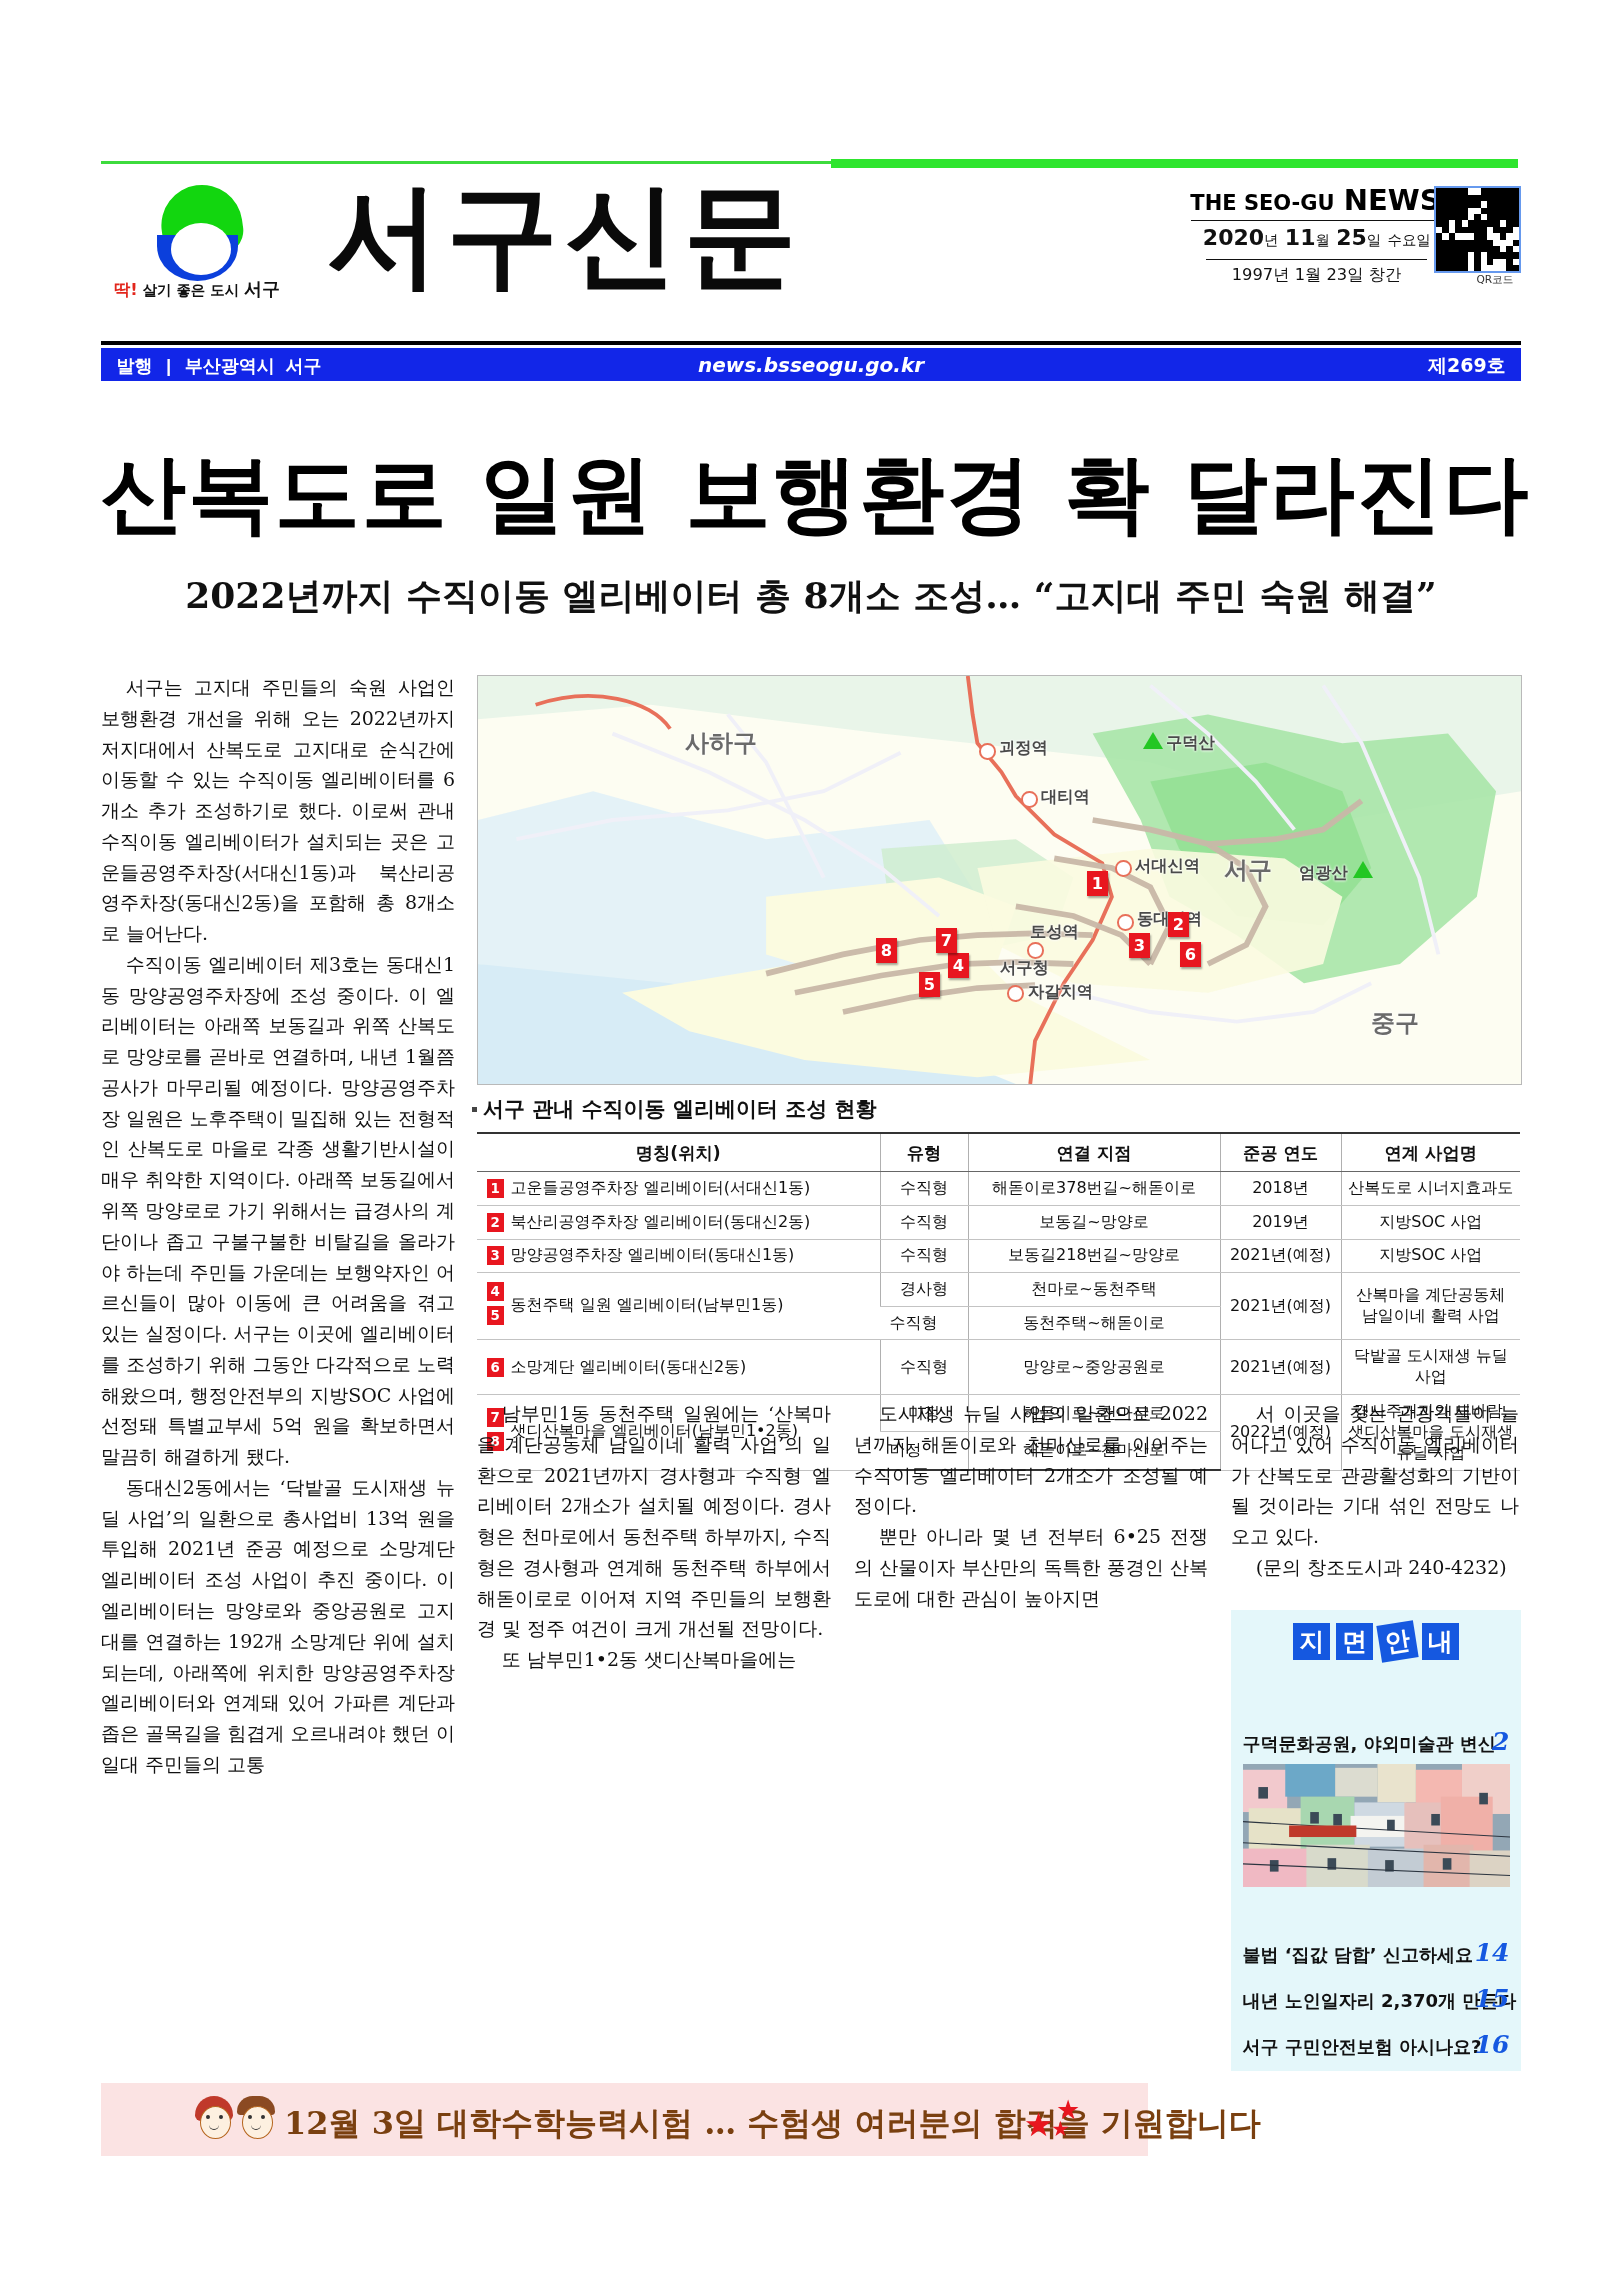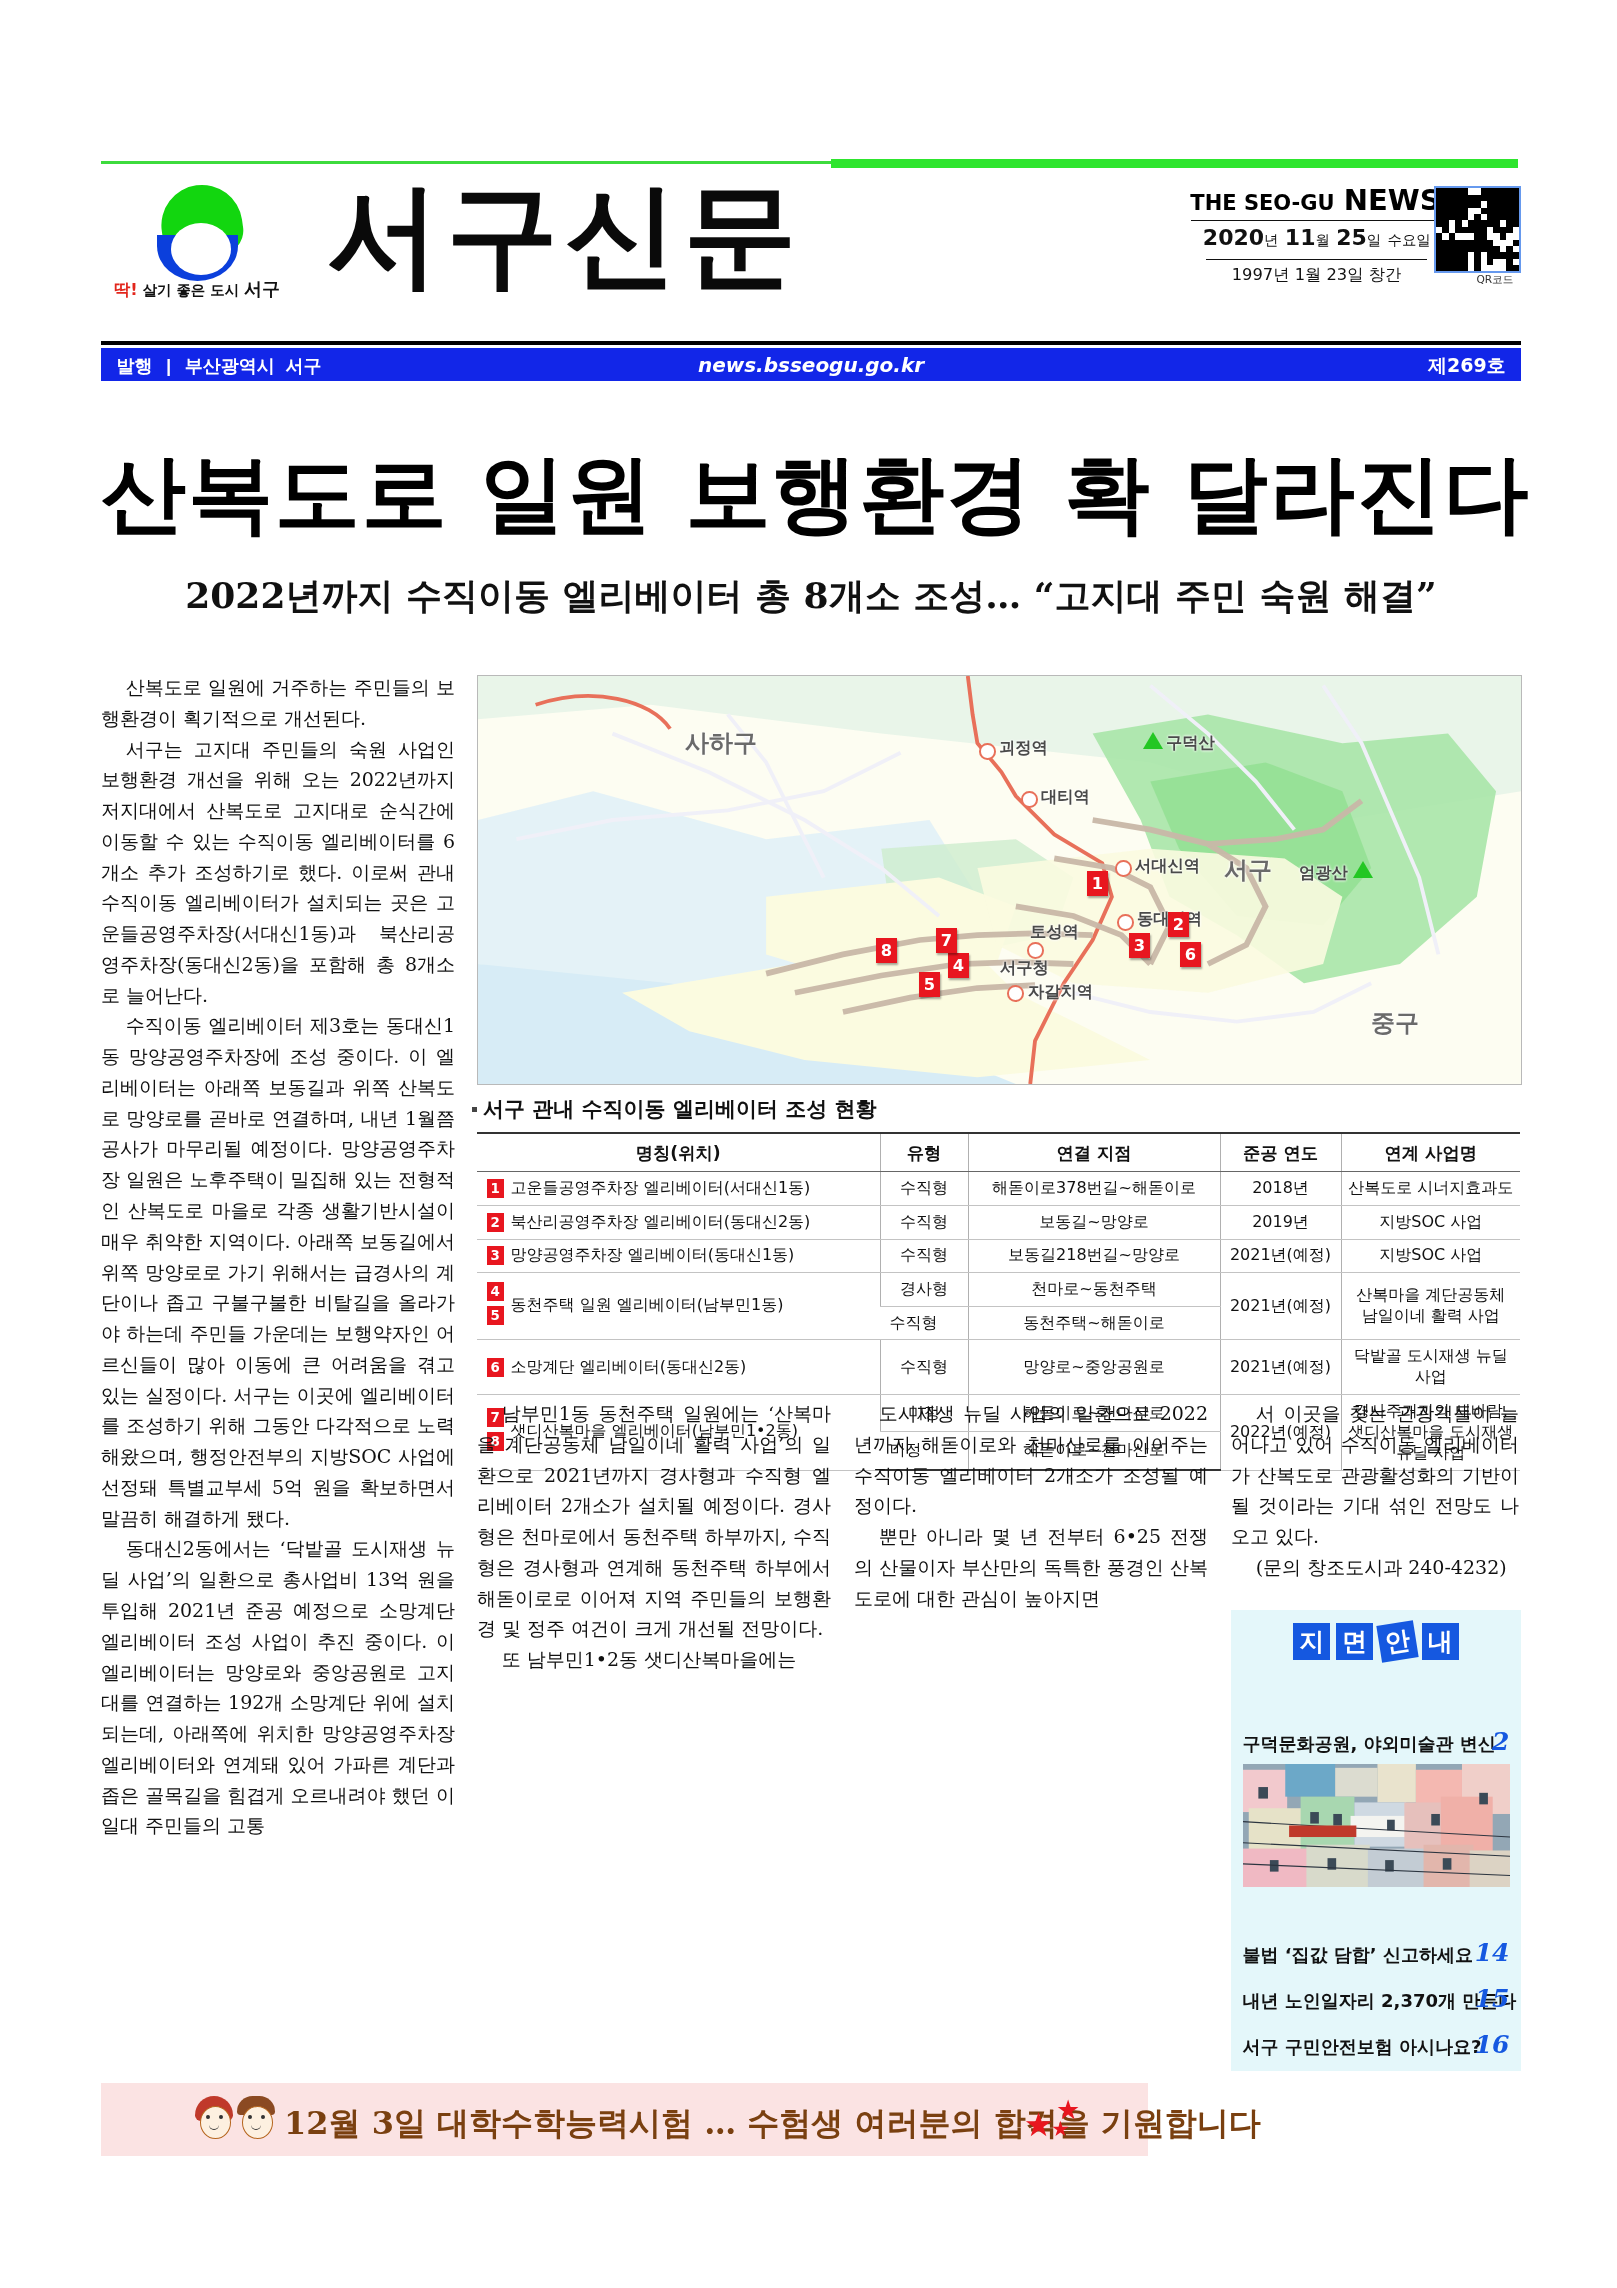--- a/index.html
+++ b/index.html
@@ -568,21 +568,20 @@
         <td rowspan="2"><span>경사주거지의 새바람,</span><br><span>샛디산복마을 도시재생 뉴딜 사업</span></td>
       </tr>
       <tr class="last">
         <td>미정</td>
         <td>해돋이로~천마산로</td>
       </tr>
     </tbody>
   </table>
 
   <div class="col" id="col1">
-    <p>산복도로 일원에 거주하는 주민들의 보행환경이 획기적으로 개선된다.</p>
     <p>서구는 고지대 주민들의 숙원 사업인 보행환경 개선을 위해 오는 2022년까지 저지대에서 산복도로 고지대로 순식간에 이동할 수 있는 수직이동 엘리베이터를 6개소 추가 조성하기로 했다. 이로써 관내 수직이동 엘리베이터가 설치되는 곳은 고운들공영주차장(서대신1동)과 북산리공영주차장(동대신2동)을 포함해 총 8개소로 늘어난다.</p>
     <p>수직이동 엘리베이터 제3호는 동대신1동 망양공영주차장에 조성 중이다. 이 엘리베이터는 아래쪽 보동길과 위쪽 산복도로 망양로를 곧바로 연결하며, 내년 1월쯤 공사가 마무리될 예정이다. 망양공영주차장 일원은 노후주택이 밀집해 있는 전형적인 산복도로 마을로 각종 생활기반시설이 매우 취약한 지역이다. 아래쪽 보동길에서 위쪽 망양로로 가기 위해서는 급경사의 계단이나 좁고 구불구불한 비탈길을 올라가야 하는데 주민들 가운데는 보행약자인 어르신들이 많아 이동에 큰 어려움을 겪고 있는 실정이다. 서구는 이곳에 엘리베이터를 조성하기 위해 그동안 다각적으로 노력해왔으며, 행정안전부의 지방SOC 사업에 선정돼 특별교부세 5억 원을 확보하면서 말끔히 해결하게 됐다.</p>
     <p>동대신2동에서는 ‘닥밭골 도시재생 뉴딜 사업’의 일환으로 총사업비 13억 원을 투입해 2021년 준공 예정으로 소망계단 엘리베이터 조성 사업이 추진 중이다. 이 엘리베이터는 망양로와 중앙공원로 고지대를 연결하는 192개 소망계단 위에 설치되는데, 아래쪽에 위치한 망양공영주차장 엘리베이터와 연계돼 있어 가파른 계단과 좁은 골목길을 힘겹게 오르내려야 했던 이 일대 주민들의 고통</p>
   </div>
   <div class="col" id="col2">
     <p>남부민1동 동천주택 일원에는 ‘산복마을 계단공동체 남일이네 활력 사업’의 일환으로 2021년까지 경사형과 수직형 엘리베이터 2개소가 설치될 예정이다. 경사형은 천마로에서 동천주택 하부까지, 수직형은 경사형과 연계해 동천주택 하부에서 해돋이로로 이어져 지역 주민들의 보행환경 및 정주 여건이 크게 개선될 전망이다.</p>
     <p>또 남부민1•2동 샛디산복마을에는</p>
   </div>
   <div class="col" id="col3">
     <p>도시재생 뉴딜 사업의 일환으로 2022년까지 해돋이로와 천마산로를 이어주는 수직이동 엘리베이터 2개소가 조성될 예정이다.</p>

